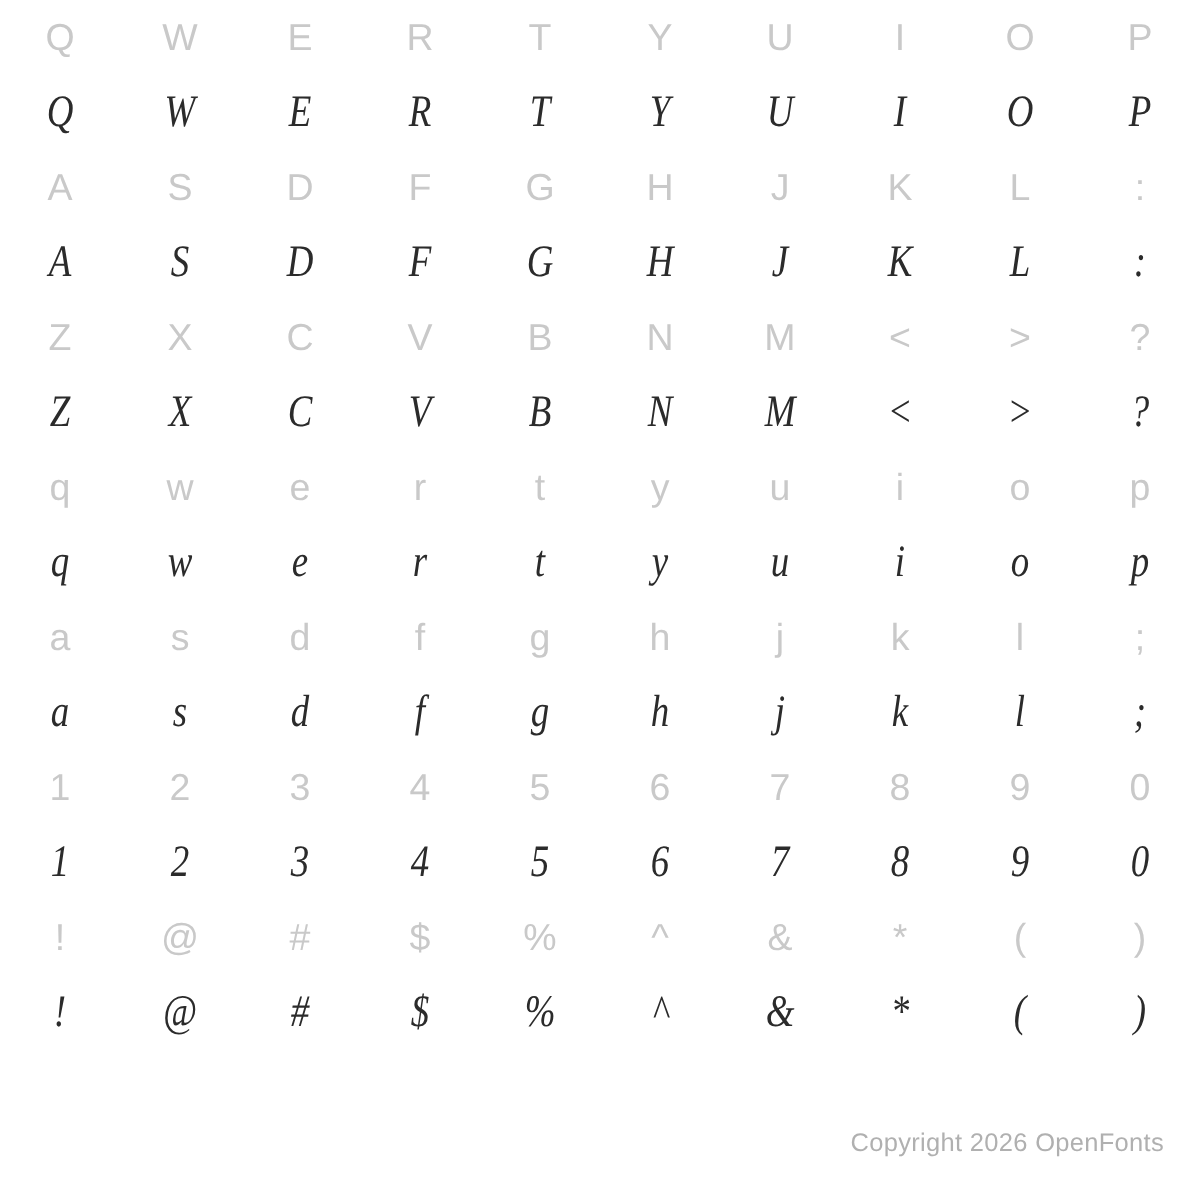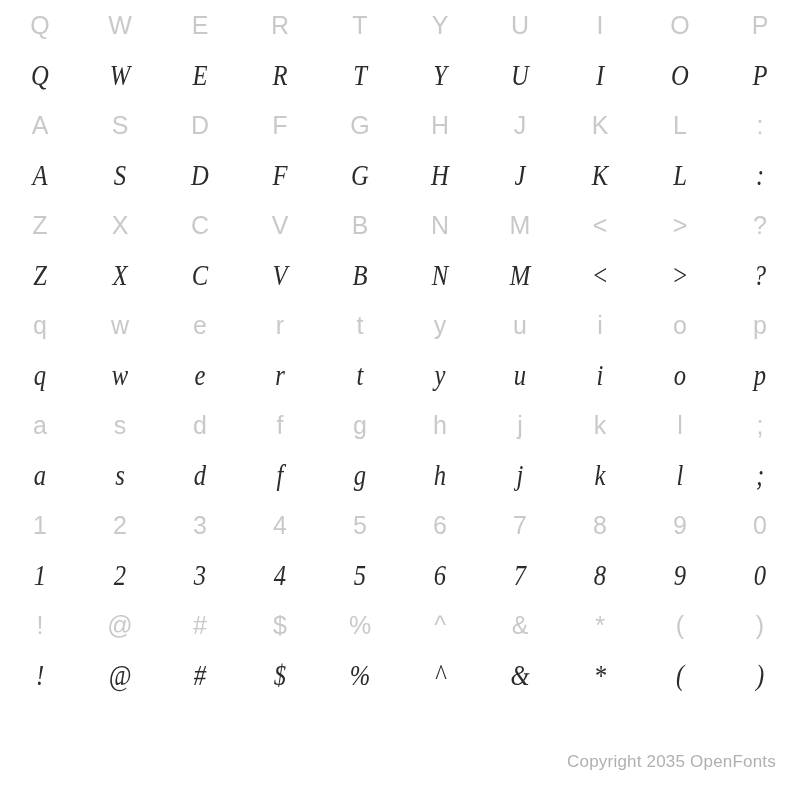--- a/index.html
+++ b/index.html
@@ -241,14 +241,14 @@
         <div class="cell">#</div>
         <div class="cell">$</div>
         <div class="cell">%</div>
         <div class="cell">^</div>
         <div class="cell">&amp;</div>
         <div class="cell">*</div>
         <div class="cell">(</div>
         <div class="cell">)</div>
       </div>
     </div>
-  <div id="copyright">Copyright 2035 OpenFonts</div>
+  <div id="copyright">Copyright 2026 OpenFonts</div>
 </div>
 
 </body></html>

